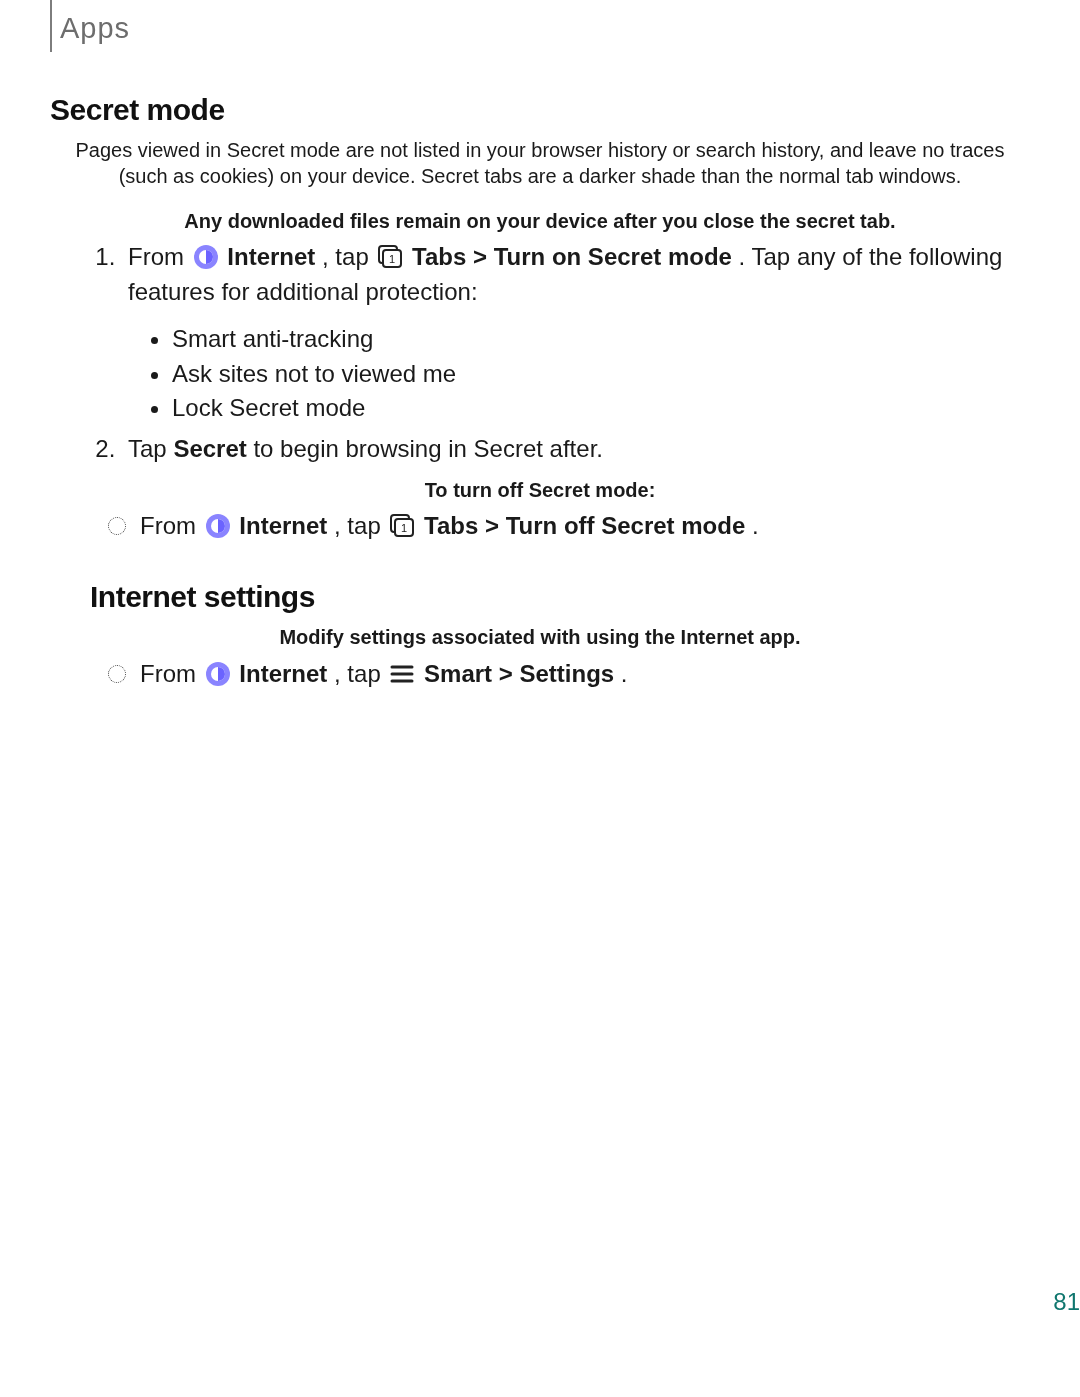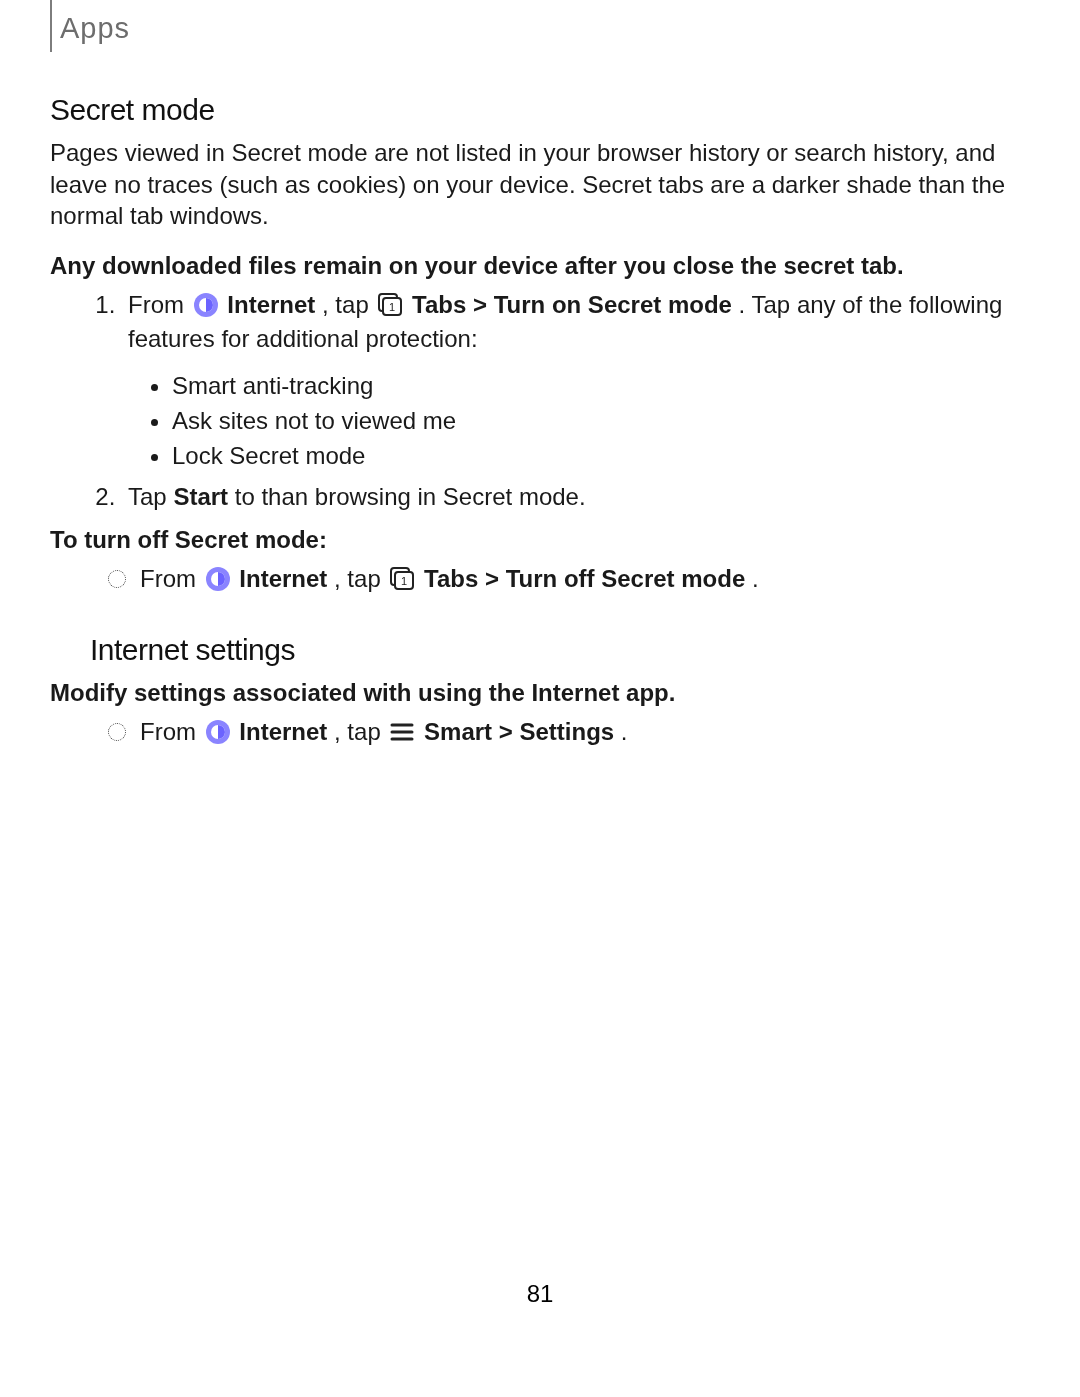--- a/index.html
+++ b/index.html
@@ -34,32 +34,33 @@
   .header-title {
     font-size: 29px;
     color: #6d6d6d;
     font-weight: 400;
     letter-spacing: 1px;
     padding-left: 10px;
     line-height: 1;
   }
   h2 {
     font-size: 30px;
-    font-weight: 400;
+    font-weight: 700;
     margin: 40px 0 6px 0;
     color: #111;
     letter-spacing: -0.5px;
   }
   h2.second { margin-top: 36px; margin-left: 40px; }
   p {
-    font-size: 24px;
+    font-size: 20px;
     line-height: 1.32;
     margin: 10px 0 18px 0;
     color: #1a1a1a;
     font-weight: 400;
+    text-align: center;
   }
   .tight { margin-bottom: 6px; font-weight: bold; }
   ol {
     margin: 4px 0 4px 0;
     padding-left: 72px;
     font-size: 24px;
     line-height: 1.45;
   }
   ol > li { padding-left: 6px; margin-bottom: 6px; }
   ul.sub {
@@ -101,24 +102,24 @@
   .internet-icon {
     width: 26px; height: 26px;
   }
   .tabs-icon, .menu-icon {
     width: 26px; height: 24px;
     vertical-align: -4px;
   }
   .footer {
     position: absolute;
     left: 0; right: 0;
-    bottom: 34px;
-    text-align: center;
-    font-size: 24px;
-    color: #000000;
+    bottom: 26px;
+    text-align: right;
+    font-size: 24px;
+    color: #0f766e;
   }
 </style>
 </head>
 <body>
 
 <div class="page">
 
   <div class="header">
     <div class="header-rule"></div>
     <div class="header-title">Apps</div>
@@ -152,22 +153,22 @@
       <span class="b">Turn on Secret mode</span>
       <span>. Tap any of the following features for additional protection:</span>
       <ul class="sub">
         <li>Smart anti-tracking</li>
         <li>Ask sites not to viewed me</li>
         <li>Lock Secret mode</li>
       </ul>
     </li>
     <li>
       <span>Tap </span>
-      <span class="b">Start</span>
-      <span> to than browsing in Secret mode.</span>
+      <span class="b">Secret</span>
+      <span> to begin browsing in Secret after.</span>
     </li>
   </ol>
 
   <p class="tight">To turn off Secret mode:</p>
 
   <ul class="ring">
     <li>
       <span>From </span>
       <span class="inline-icon internet-icon">
         <svg width="26" height="26" viewBox="0 0 26 26">

